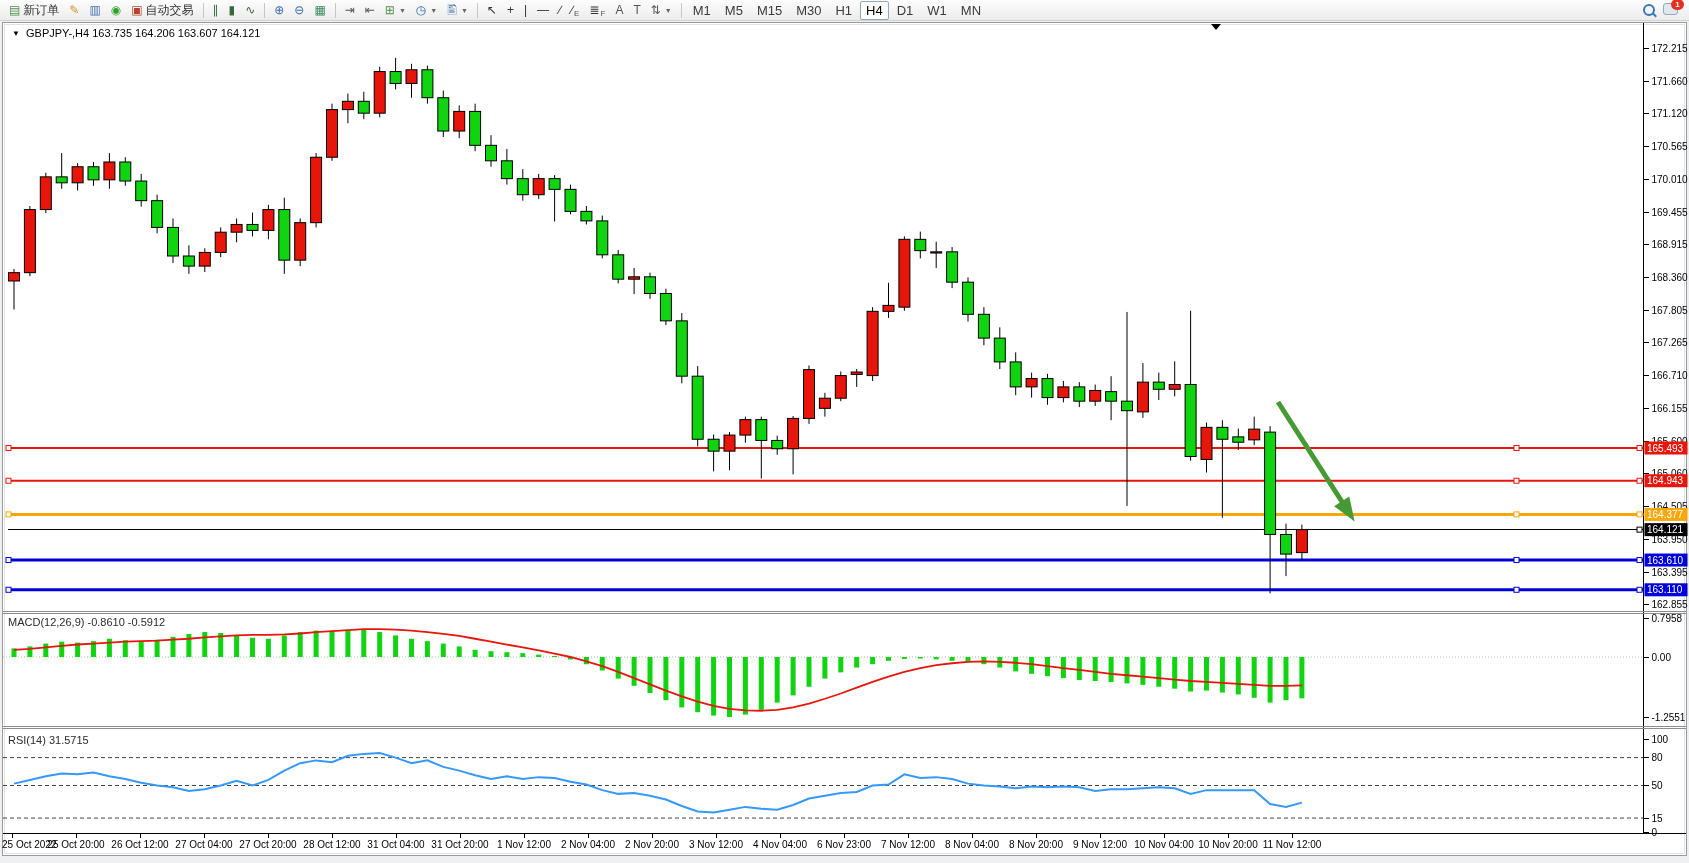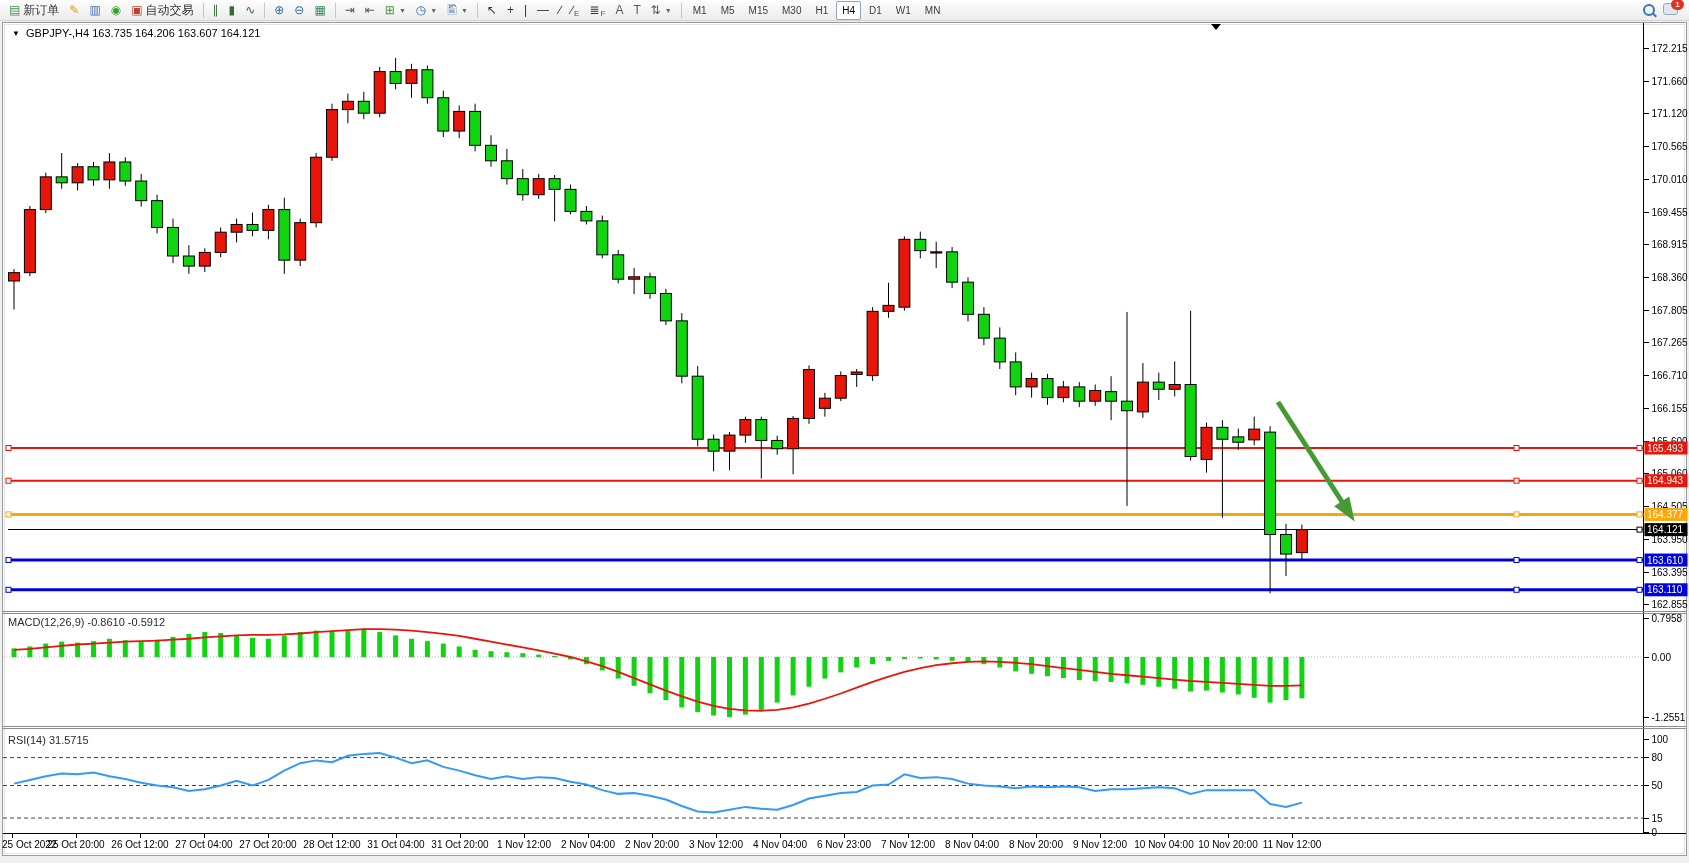--- a/index.html
+++ b/index.html
@@ -2,21 +2,21 @@
 <html><head>
 <meta charset="utf-8">
 <style>
   html,body{margin:0;padding:0}
   body{width:1689px;height:863px;background:#eef0f1;font-family:"Liberation Sans",sans-serif;overflow:hidden;position:relative}
   #toolbar{position:absolute;top:0;left:0;width:1689px;height:21px;background:linear-gradient(#fdfdfd,#ececec);border-bottom:1px solid #d2d2d2;display:flex;align-items:center;padding:0 5px;box-sizing:border-box;gap:2px;font-size:12px;color:#333;white-space:nowrap}
   .tb-btn{display:inline-flex;align-items:center;gap:3px;height:17px;padding:0 3px;border:1px solid transparent;border-radius:2px}
   .tb-btn .glyph{font-size:12px;line-height:17px}
   .tb-btn .sub{font-size:8px;color:#555;margin-left:-2px;align-self:flex-end;line-height:10px}
   .tb-btn .dd{font-size:7px;color:#666;margin-left:1px}
-  .tb-btn.tf{font-size:10px;color:#3b3b3b;padding:0 5px}
+  .tb-btn.tf{font-size:13px;color:#3b3b3b;padding:0 5px}
   .tb-btn.tf.active{background:#fff;border-color:#8fa8c0;color:#000}
   .tb-sep{width:1px;height:15px;background:#c6c6c6;margin:0 3px;flex:0 0 auto}
   #tb-right{margin-left:auto;display:flex;align-items:center;gap:8px;padding-right:6px}
   .mag{width:8px;height:8px;border:2px solid #3a76b5;border-radius:50%;position:relative;display:inline-block}
   .mag::after{content:"";position:absolute;width:5px;height:2px;background:#3a76b5;transform:rotate(45deg);right:-4px;bottom:-2px}
   .bubble{width:13px;height:10px;background:#dfe6ee;border:1px solid #9aa7b5;border-radius:3px;position:relative;display:inline-block}
   .badge{position:absolute;top:-5px;right:-7px;min-width:11px;height:11px;background:#e03020;border-radius:50%;color:#fff;font-size:8px;line-height:11px;text-align:center;font-weight:bold;padding:0 1px}
   #chart-svg{position:absolute;left:0;top:21px}
   svg text{font-family:"Liberation Sans",sans-serif}
 </style>

